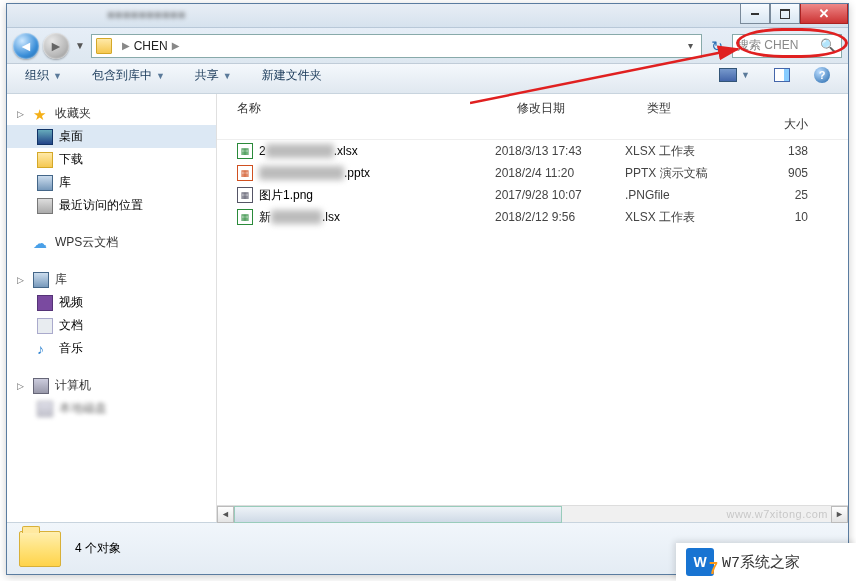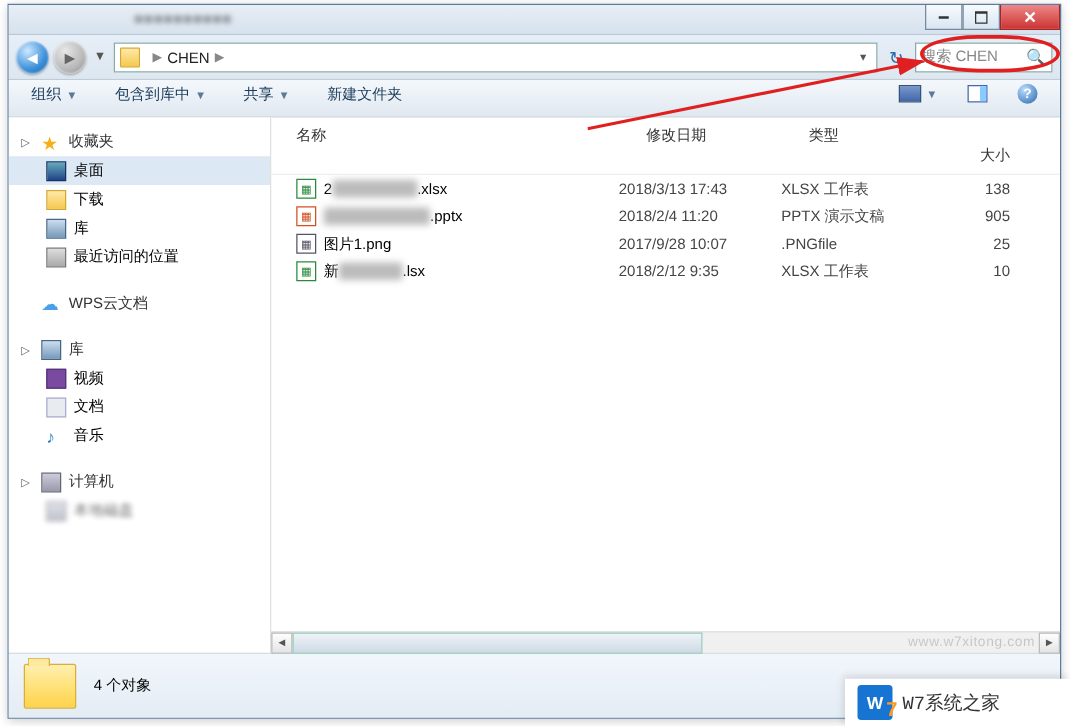--- a/index.html
+++ b/index.html
@@ -256,21 +256,21 @@
             </div>
             <div class="fdate">2017/9/28 10:07</div>
             <div class="ftype">.PNGfile</div>
             <div class="fsize">25</div>
           </div>
           <div class="frow">
             <div class="fname-wrap">
               <span class="fico xlsx">▦</span>
               <span class="fname">新<span class="blur">██████</span>.lsx</span>
             </div>
-            <div class="fdate">2018/2/12 9:35</div>
+            <div class="fdate">2018/2/12 9:56</div>
             <div class="ftype">XLSX 工作表</div>
             <div class="fsize">10</div>
           </div>
         </div>
       <div class="hscroll">
         <div class="arrow-btn">◄</div>
         <div class="track">
             <div class="thumb"></div>
           </div>
         <div class="arrow-btn">►</div>

